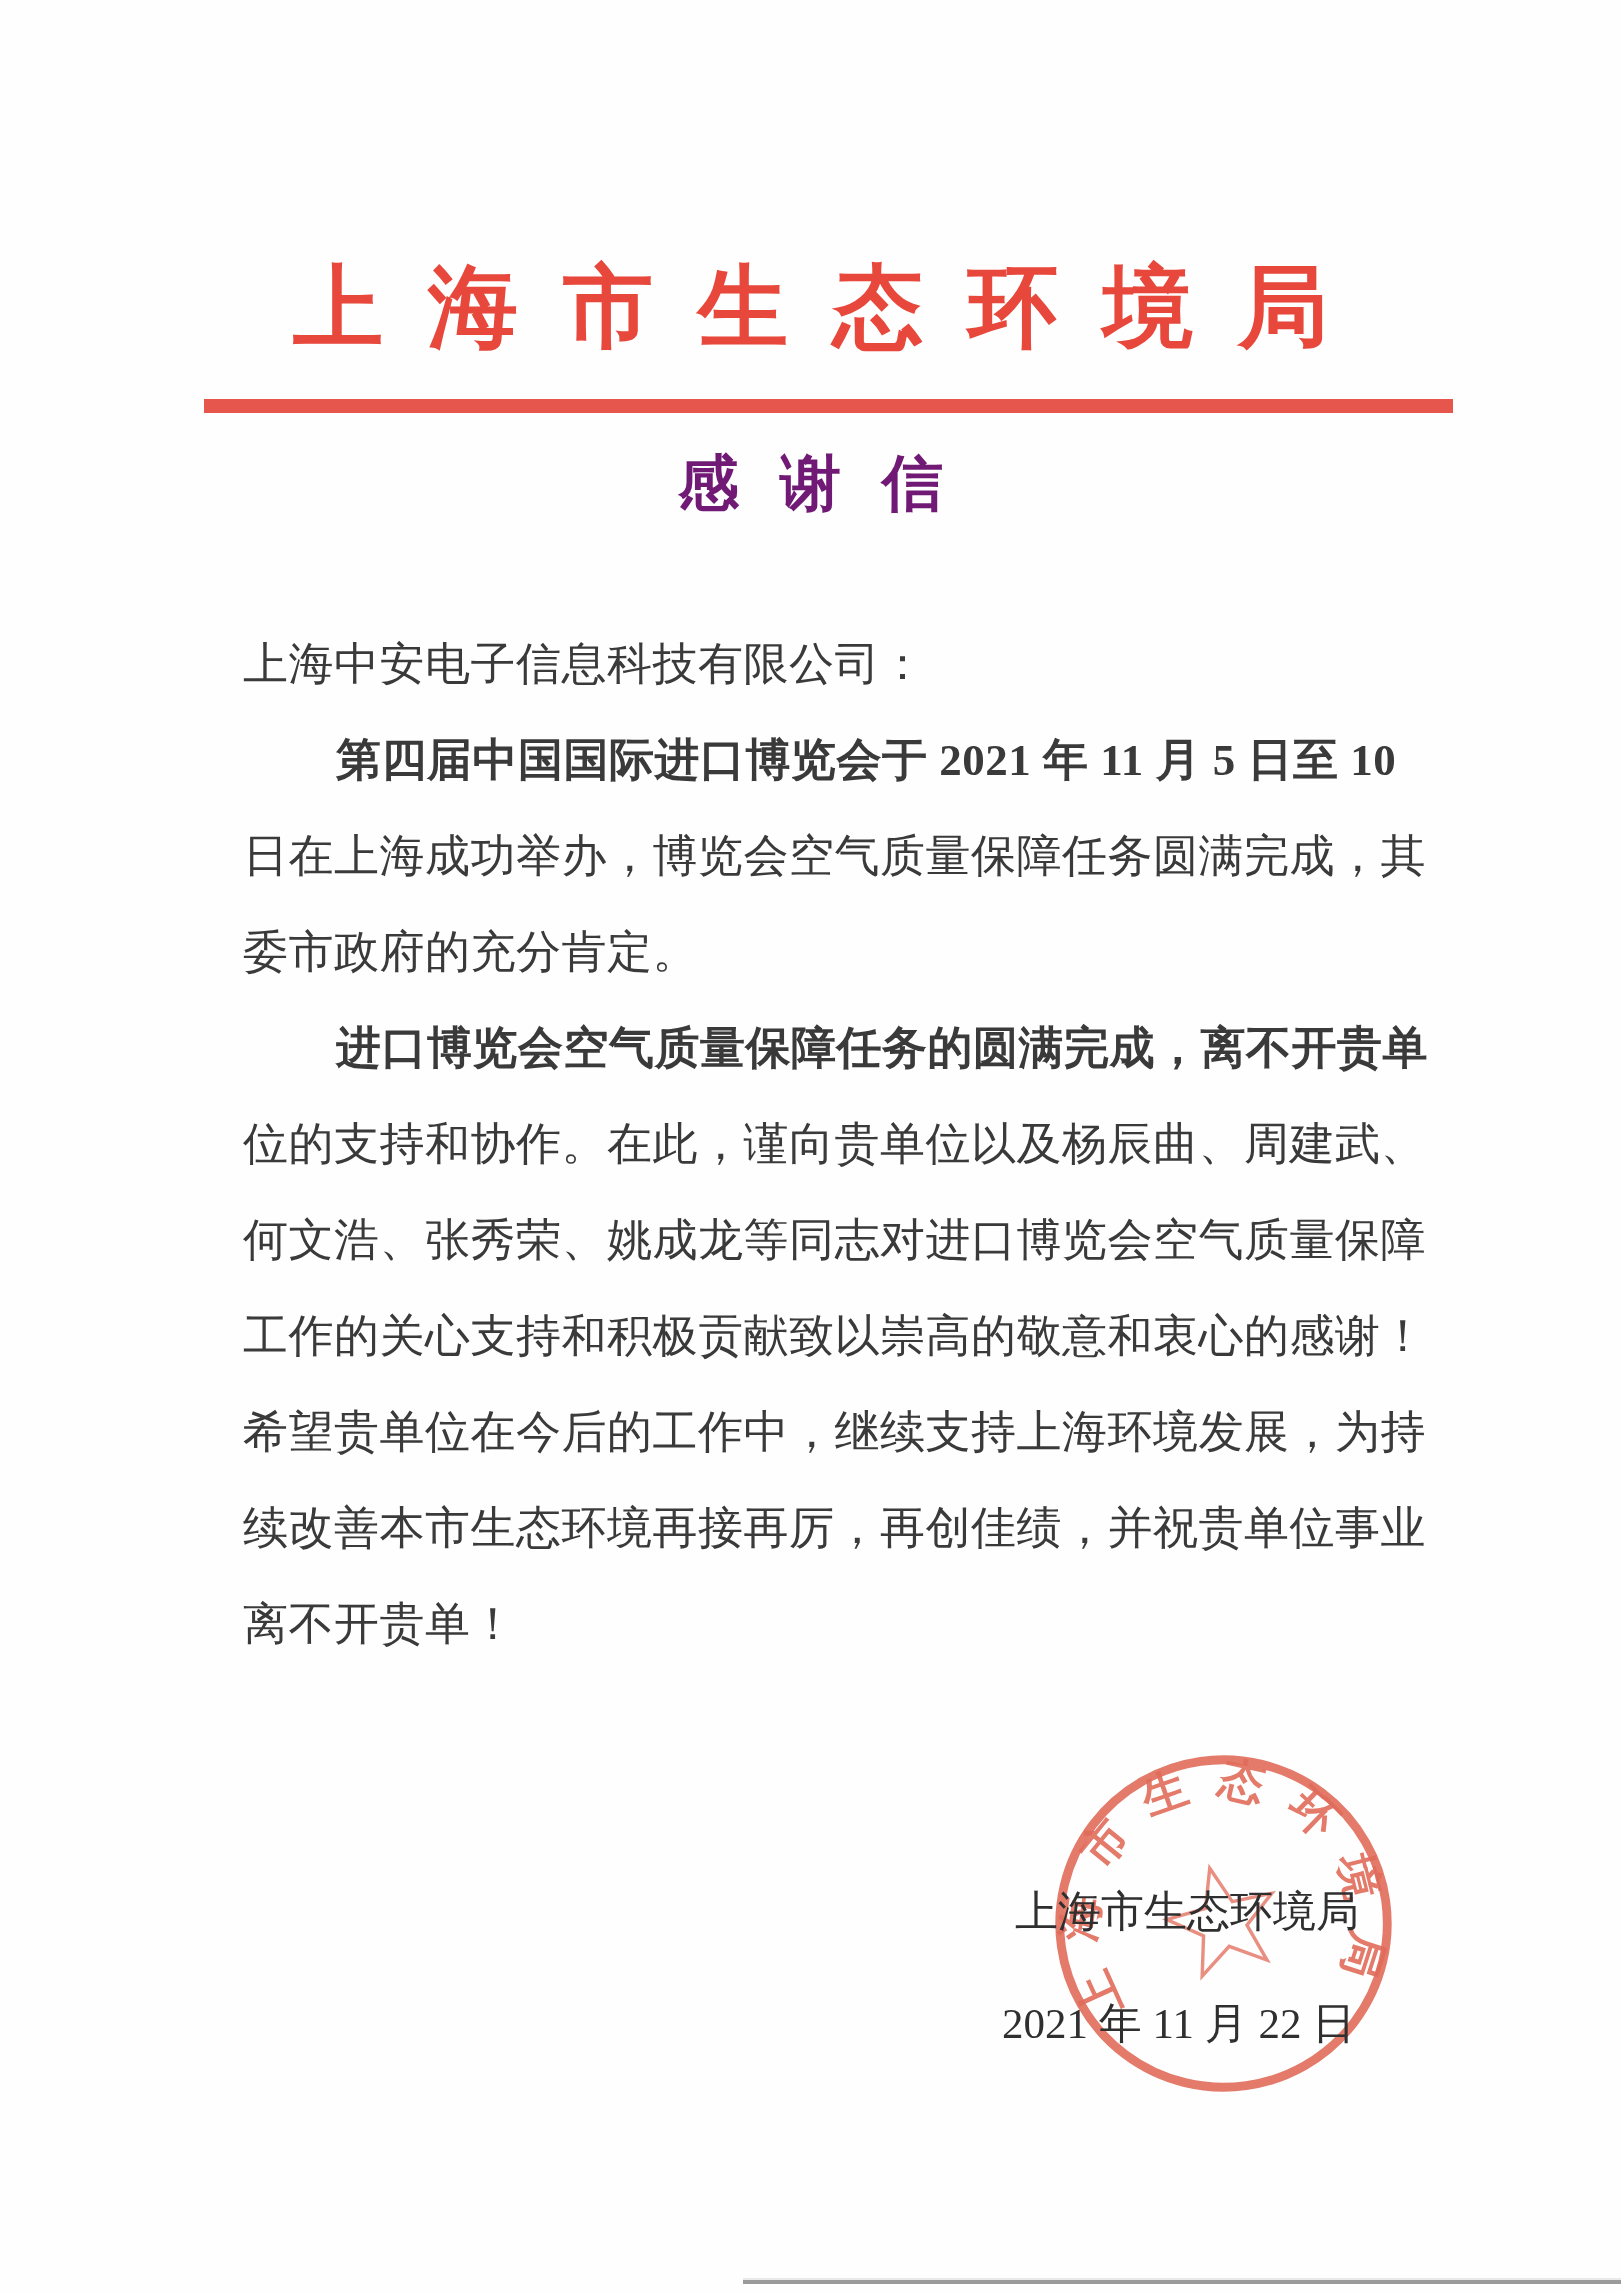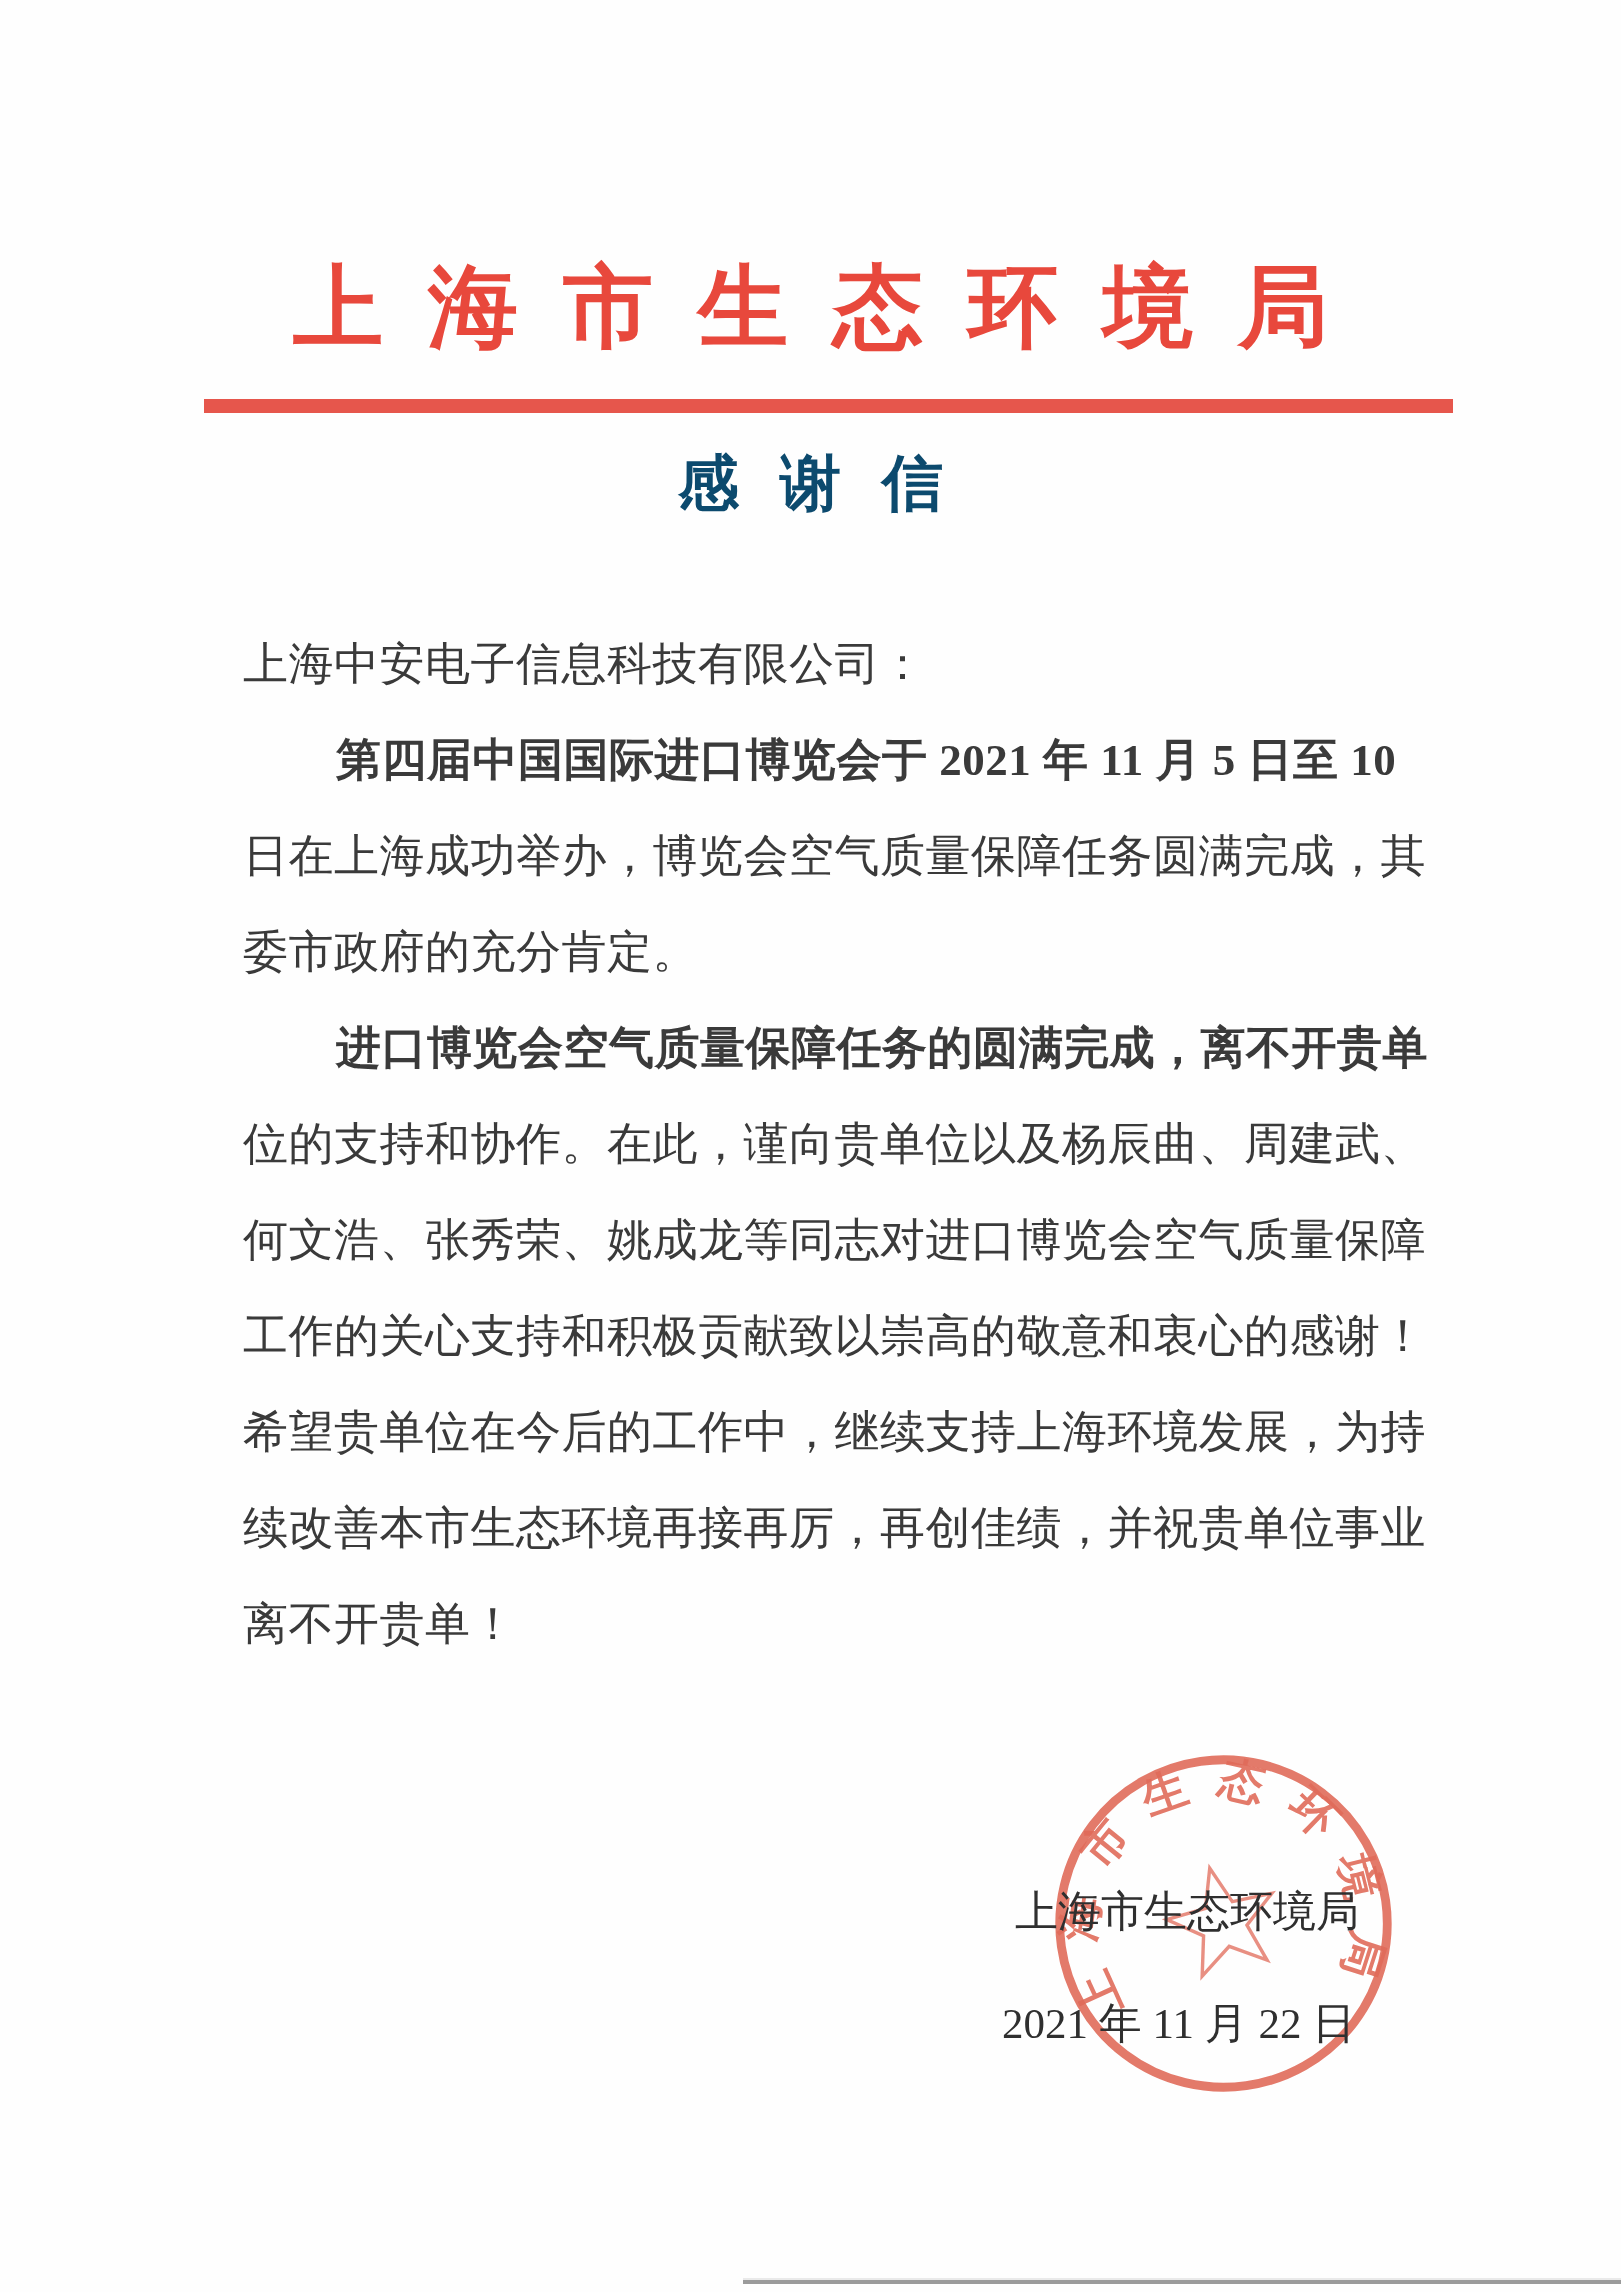--- a/index.html
+++ b/index.html
@@ -36,21 +36,21 @@
     position:absolute;top:399px;left:204px;
     width:1249px;height:13.7px;
     background:var(--rule-red);
   }
   
   .doc-title{
     position:absolute;top:449px;left:0;right:0;
     text-align:center;
     font-size:61px;line-height:1.15;
     font-weight:bold;
-    color:#0c4a6e;
+    color:#701a75;
     letter-spacing:41px;
     padding-left:41px;
     white-space:nowrap;
   }
   
   .letter-body{
     position:absolute;top:616px;left:243px;
     width:1176px;
     color:var(--ink);
     font-size:45px;

